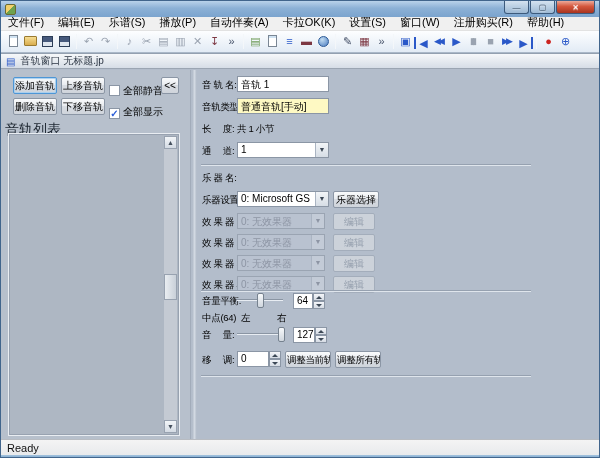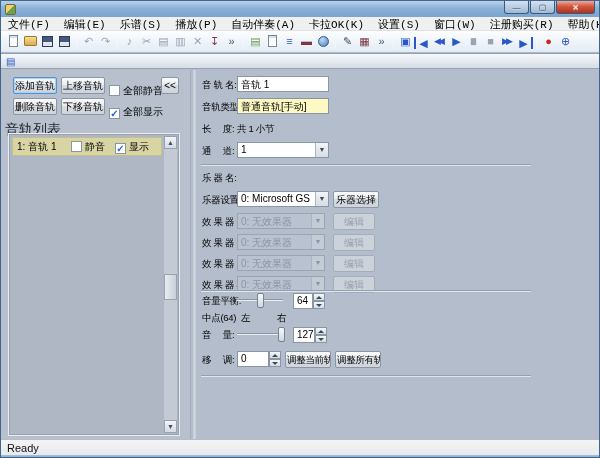--- a/index.html
+++ b/index.html
@@ -6,21 +6,21 @@
   *{box-sizing:border-box;}
   .window{position:relative;width:600px;height:458px;border:1px solid #41658c;font-family:"Liberation Sans",sans-serif;overflow:hidden;background:#b3bdcb;}
   
   .titlebar{height:16px;background:linear-gradient(#b9d2ea,#8cb1d6 45%,#7ba4ce);display:flex;align-items:center;padding:0 4px;font-size:11px;color:#16293c;text-shadow:0 1px 1px rgba(255,255,255,.6);}
   .appicon{width:11px;height:11px;margin-right:5px;background:linear-gradient(135deg,#f2d06a 0 45%,#6ea24e 45%);border:1px solid #6a6a32;border-radius:2px;}
   .wctrls{margin-left:auto;display:flex;align-self:flex-start;}
   .wc{height:13px;border:1px solid #3c5a7c;border-top:none;display:flex;align-items:center;justify-content:center;font-size:8px;color:#fff;background:linear-gradient(#d4e2f0,#9db9d4);border-radius:0 0 3px 3px;margin-left:1px;}
   .wc.min,.wc.max{width:25px;color:#2c3e52;}
   .wc.close{width:39px;background:linear-gradient(#edaa9a,#d4573d 45%,#a83420);}
   
-  .menubar{height:14px;background:#f0f0f0;display:flex;align-items:flex-start;font-size:11px;color:#000;border-bottom:1px solid #e2e2e2;font-family:Liberation Mono, monospace;}
+  .menubar{height:14px;background:#f0f0f0;display:flex;align-items:flex-end;font-size:11px;color:#000;border-bottom:1px solid #e2e2e2;}
   .mi{padding:0 7px;white-space:nowrap;}
   
   .toolbar{height:22px;background:linear-gradient(#fdfeff,#e2ebf5);display:flex;align-items:center;padding:0 4px;border-bottom:1px solid #aab8c8;}
   .tbi{min-width:17px;height:16px;text-align:center;line-height:15px;font-size:11px;color:#47536a;white-space:nowrap;}
   .sep{width:1px;height:15px;background:#b9c4d2;border-right:1px solid #f4f7fa;margin:0 3px;}
   .gray{color:#9aa3b0;}
   .blue{color:#2a58c8;}
   .green{color:#6f9c58;}
   .dred{color:#7c3742;}
   .red{color:#cc2420;}
@@ -143,45 +143,37 @@
     <span class="tbi blue barR">▶</span>
     <span class="sep"></span>
     <span class="tbi red">●</span>
     <span class="tbi blue">⊕</span>
   </div>
 
   <div class="client">
 
     <div class="innertitle">
       <span class="innerticon">▤</span>
+      <span>音轨窗口 无标题.jp</span>
     </div>
 
     <div class="leftpanel">
       <div class="btn focused" style="left:12px;top:7px;width:44px;">添加音轨</div>
       <div class="btn" style="left:60px;top:7px;width:44px;">上移音轨</div>
       <div class="cbwrap" style="left:108px;top:10px;">
         <span class="cb"></span><span class="cblabel">全部静音</span>
       </div>
       <div class="btn" style="left:160px;top:7px;width:18px;">&lt;&lt;</div>
       <div class="btn" style="left:12px;top:28px;width:44px;">删除音轨</div>
       <div class="btn" style="left:60px;top:28px;width:44px;">下移音轨</div>
       <div class="cbwrap" style="left:108px;top:31px;">
         <span class="cb checked"></span><span class="cblabel">全部显示</span>
       </div>
       <div class="listheader">音轨列表</div>
       <div class="listbox">
-        <div class="trackitem">
-          <span class="tname">1: 音轨 1</span>
-          <span class="cbwrap" style="position:static;margin-left:2px;">
-            <span class="cb"></span><span class="cblabel">静音</span>
-          </span>
-          <span class="cbwrap" style="position:static;margin-left:10px;">
-            <span class="cb checked"></span><span class="cblabel">显示</span>
-          </span>
-        </div>
         <div class="vsb">
           <div class="arr up">▲</div>
           <div class="vthumb"></div>
           <div class="arr dn">▼</div>
         </div>
       </div>
     </div>
 
     <div class="splitter"></div>
 

